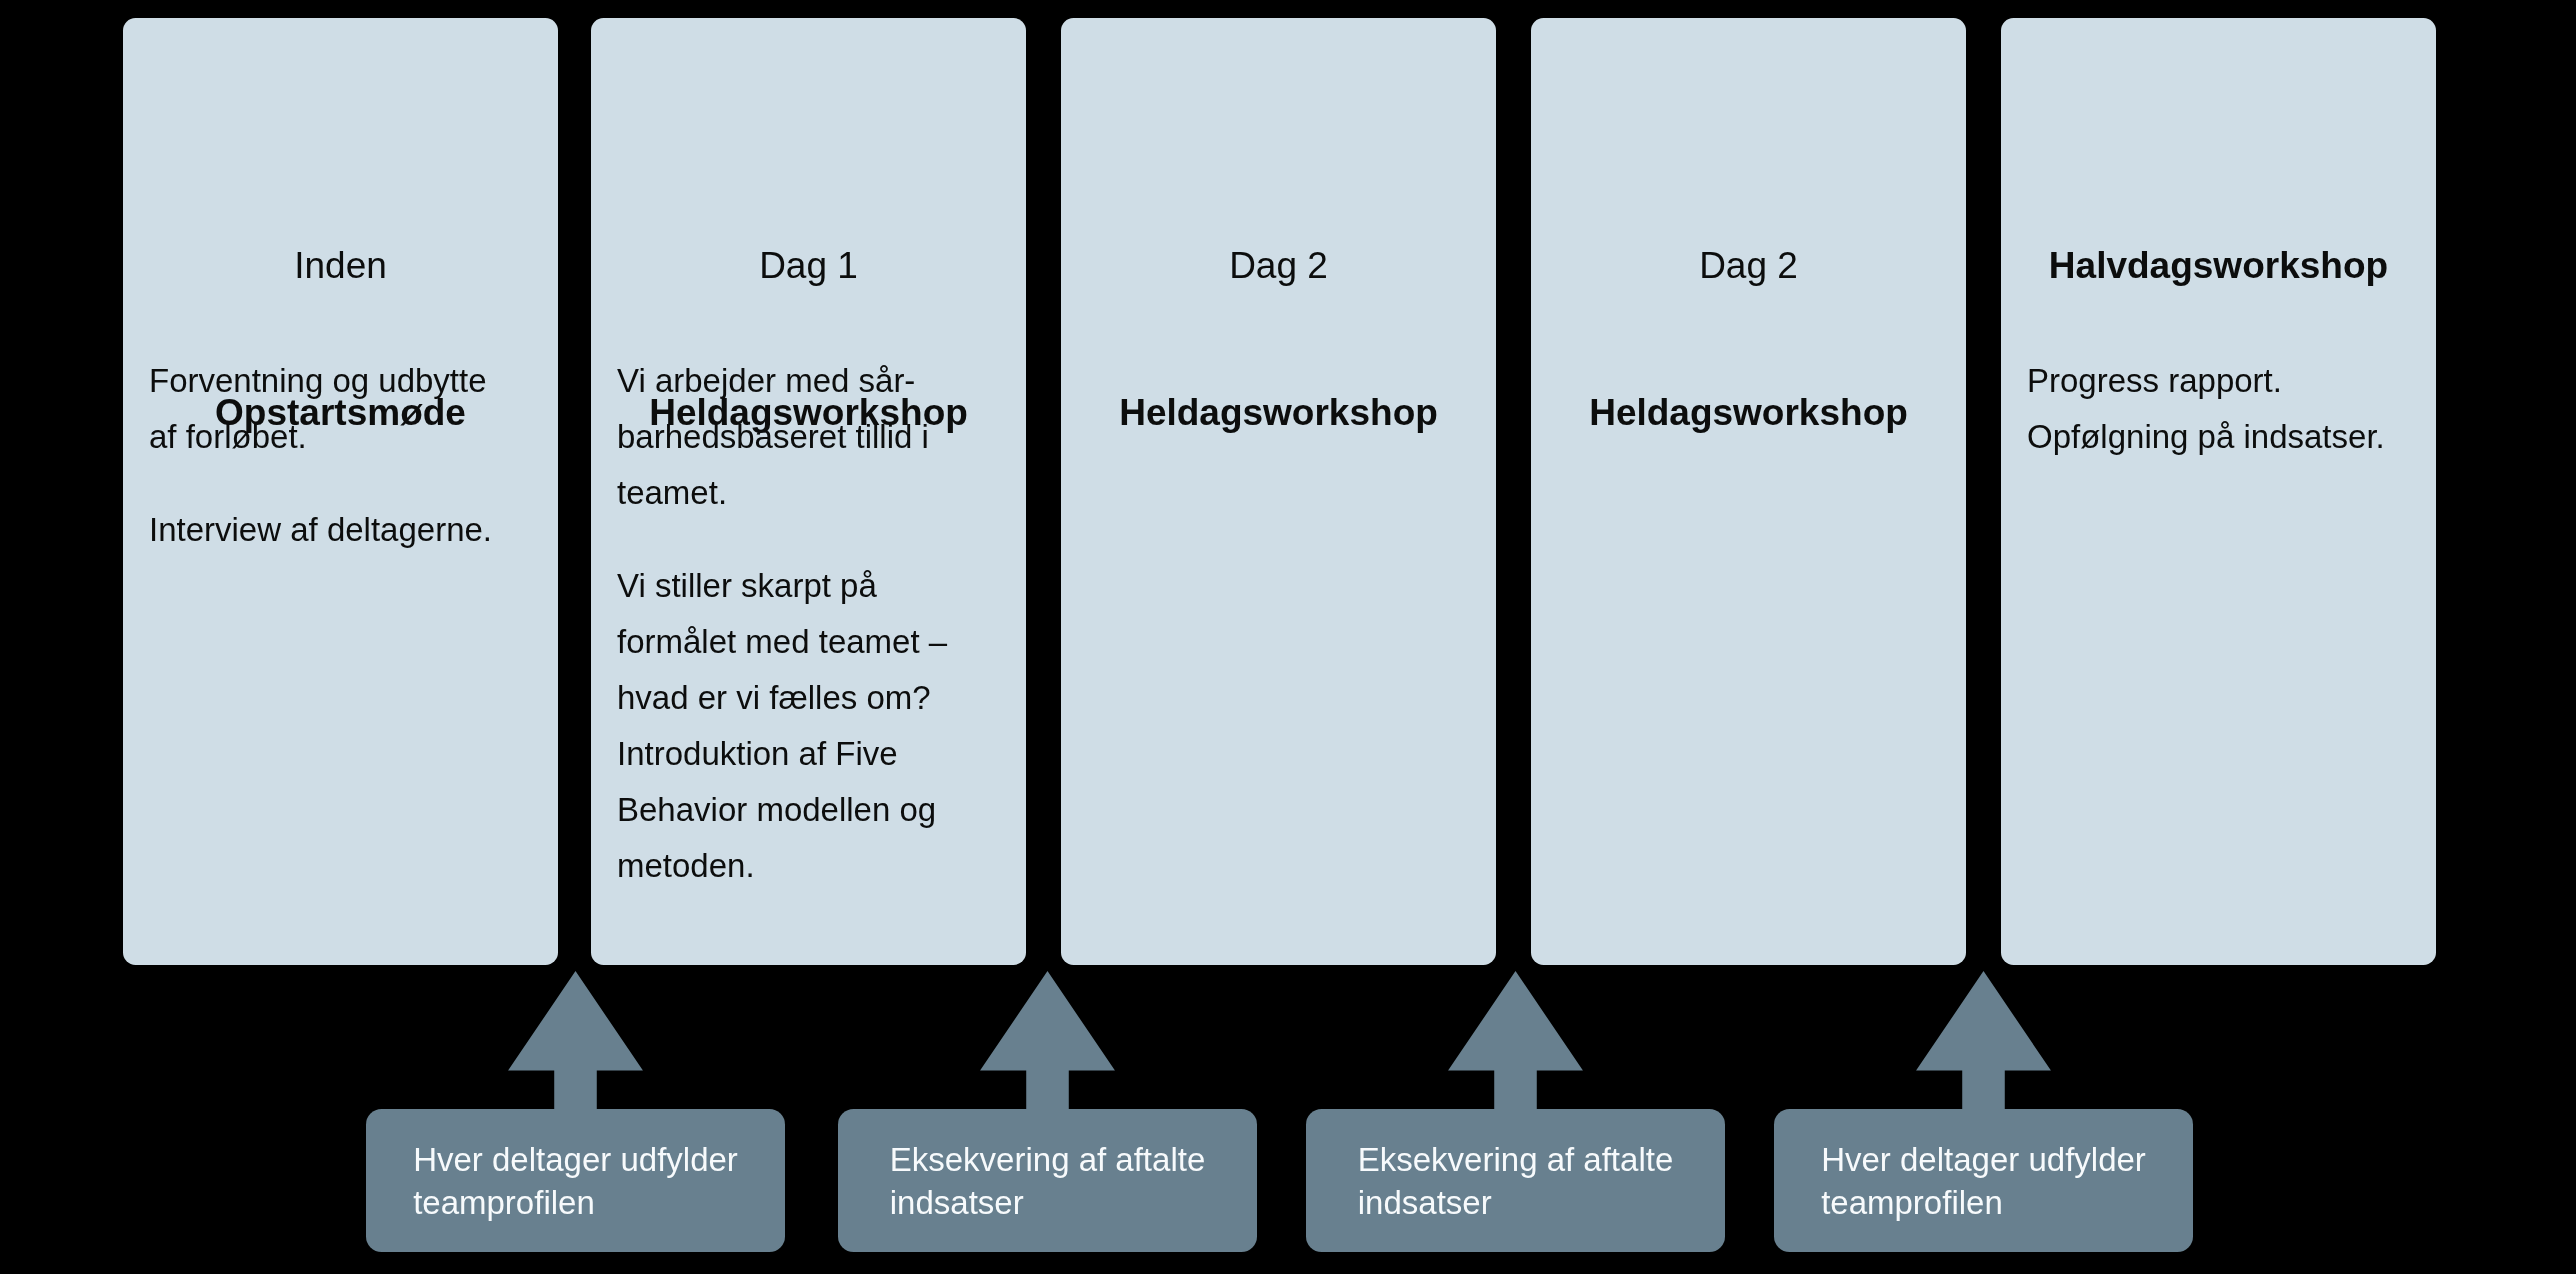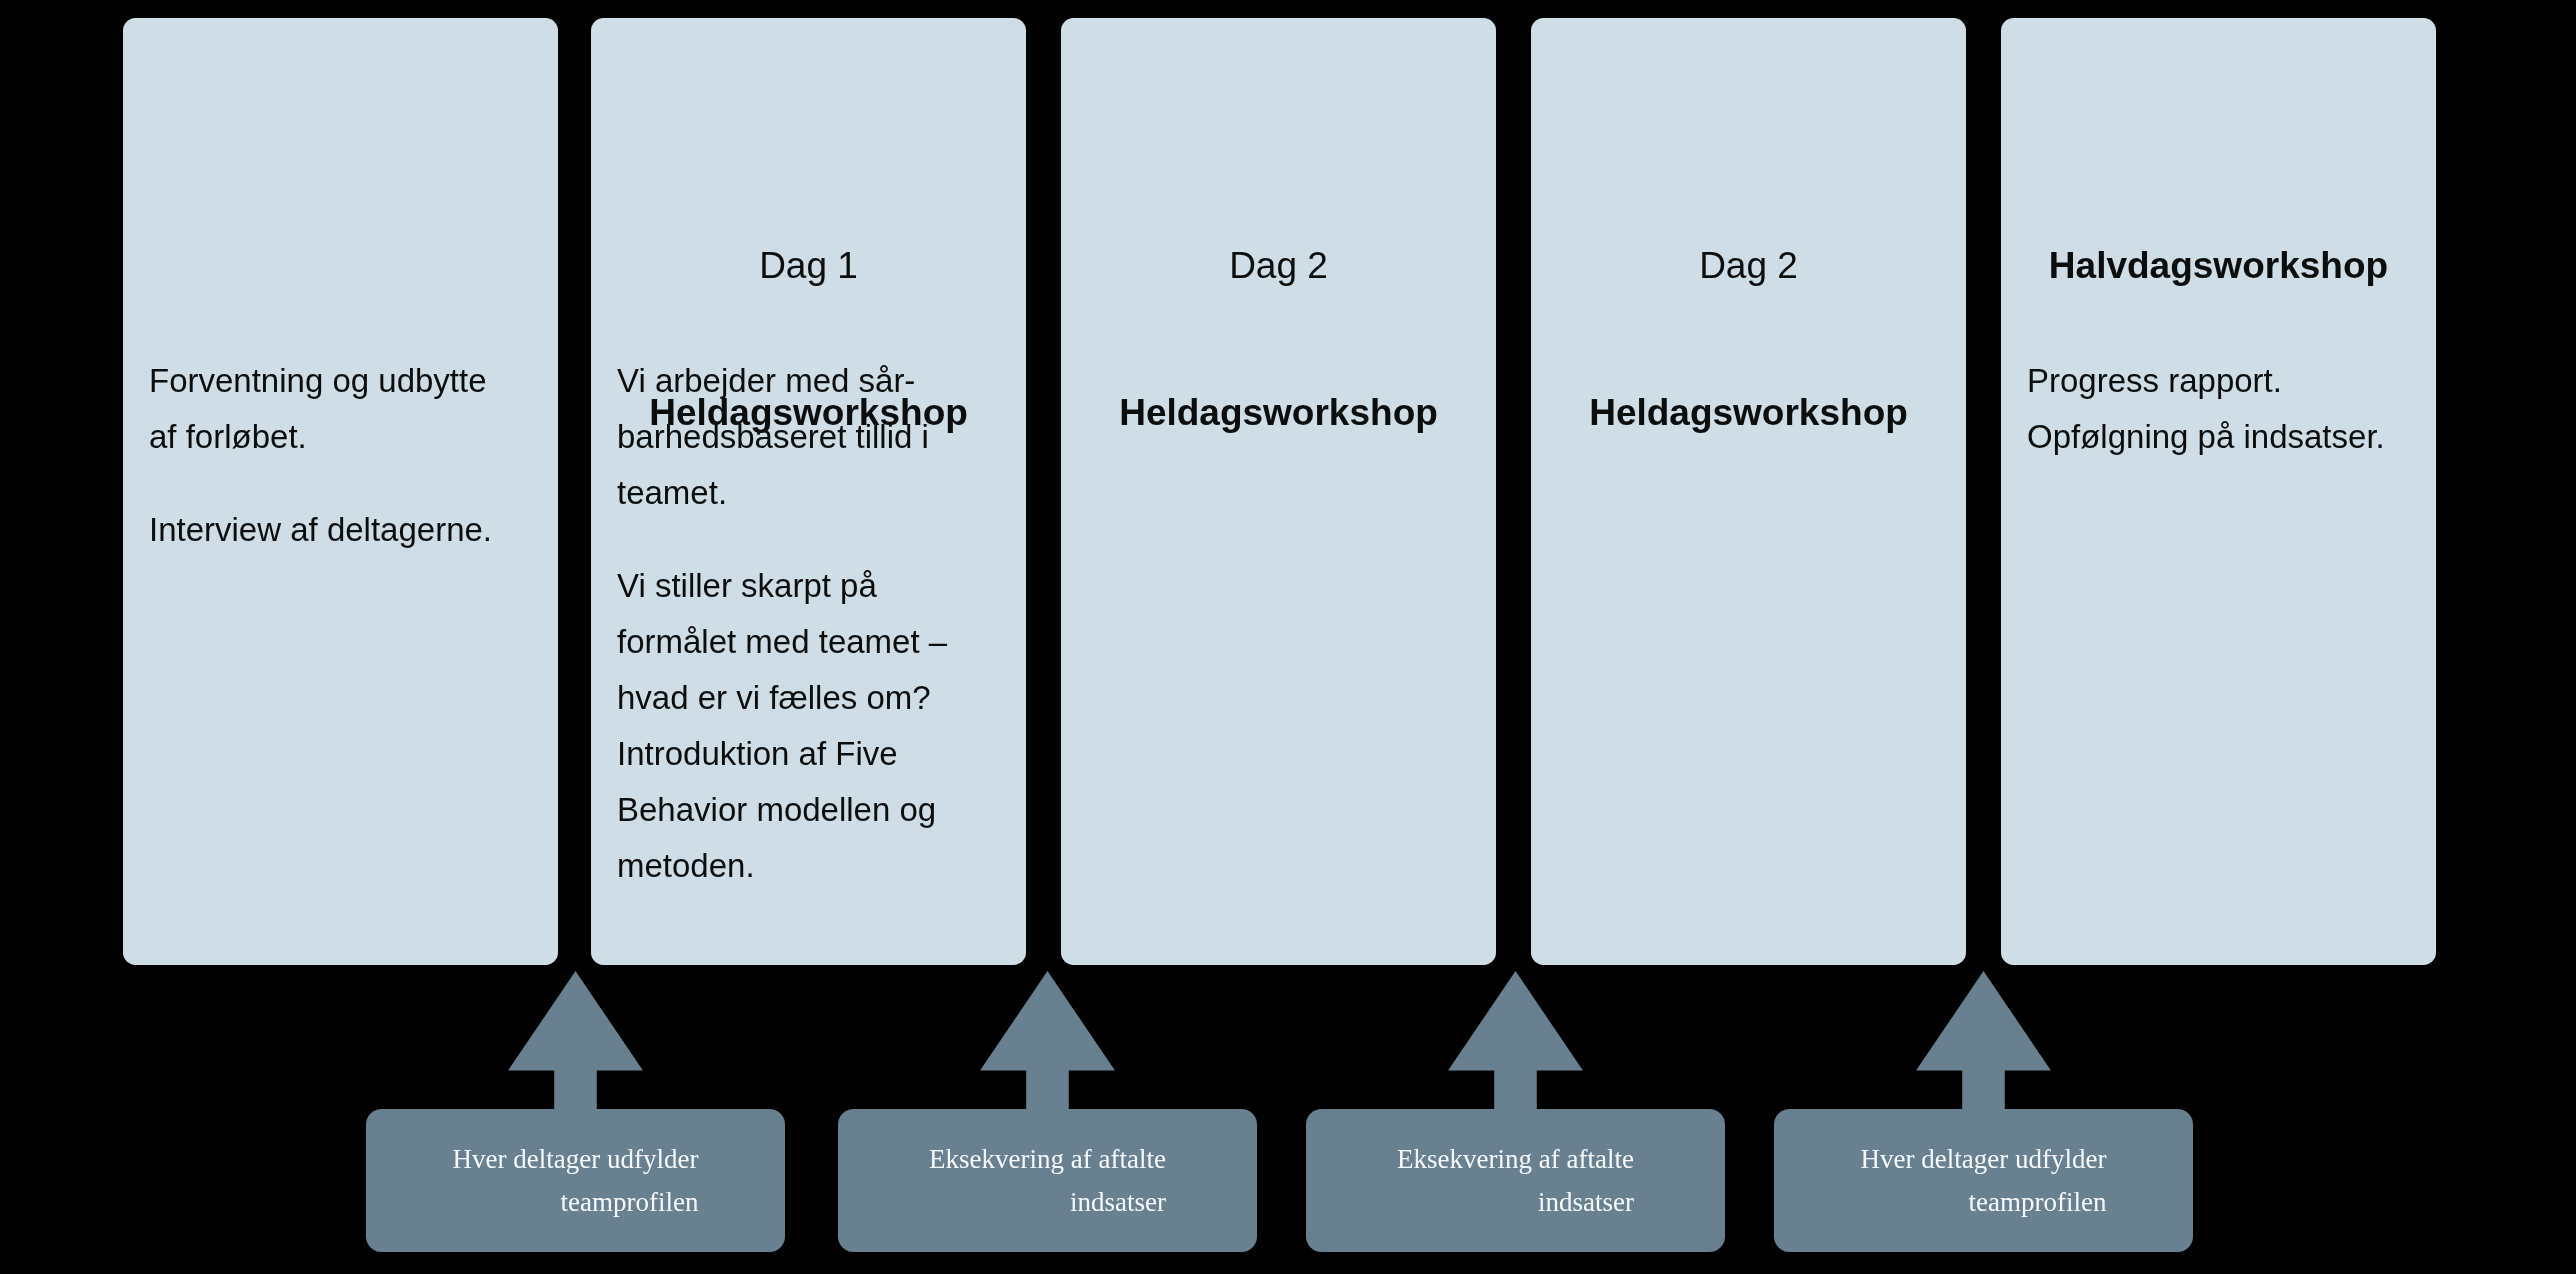--- a/index.html
+++ b/index.html
@@ -66,33 +66,36 @@
     width: 419px;
     height: 143px;
     background: #68808f;
     border-radius: 15.6px;
     display: flex;
     align-items: center;
     justify-content: center;
   }
   .activity-label {
     color: #f7fafc;
-    font-size: 27px;
+    font-size: 33px;
     line-height: 43px;
-    text-align: right;
+    text-align: left;
     white-space: pre;
-    font-family: Liberation Serif, serif;
   }
 </style>
 </head>
 <body>
 
 <div id="stage">
 
   <section class="card" style="left:123px">
+    <div class="card-title">
+      <div class="t1">Inden</div>
+      <div class="t2">Opstartsmøde</div>
+    </div>
     <div class="card-body">
       <p>Forventning og udbytte
 af forløbet.</p>
       <p>Interview af deltagerne.</p>
     </div>
   </section>
 
   <section class="card" style="left:591px">
     <div class="card-title">
       <div class="t1">Dag 1</div>

